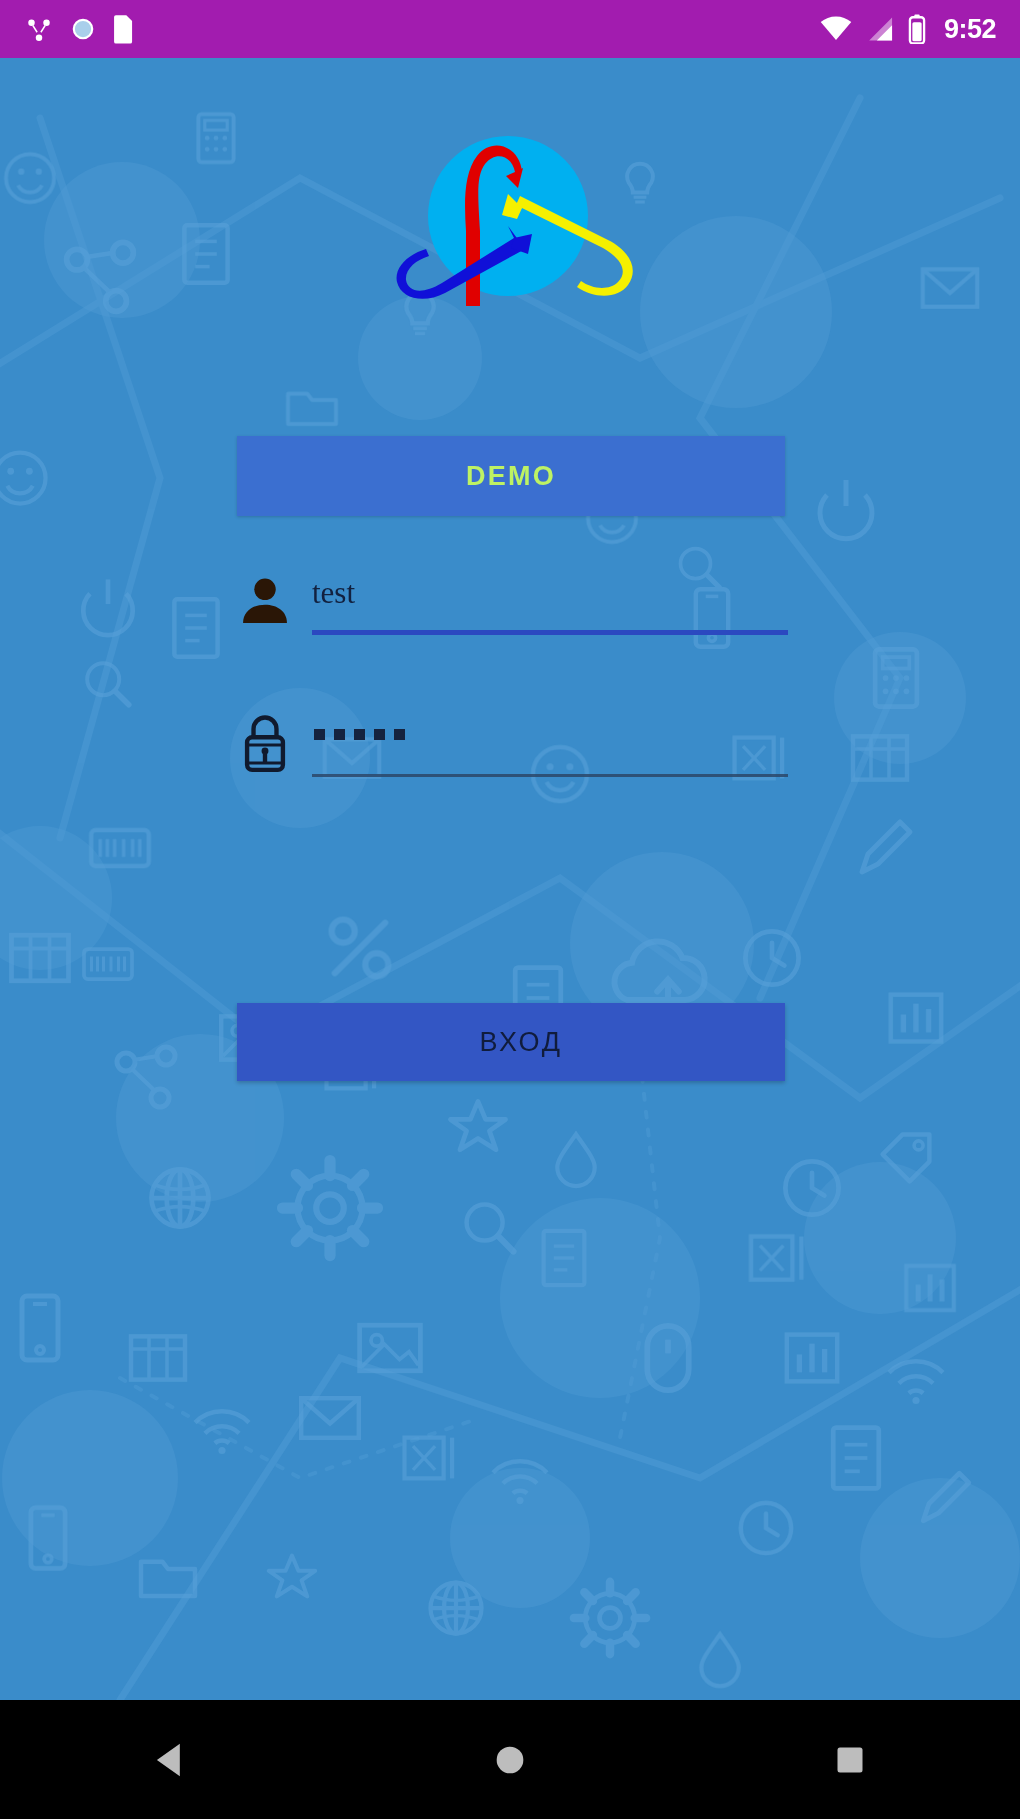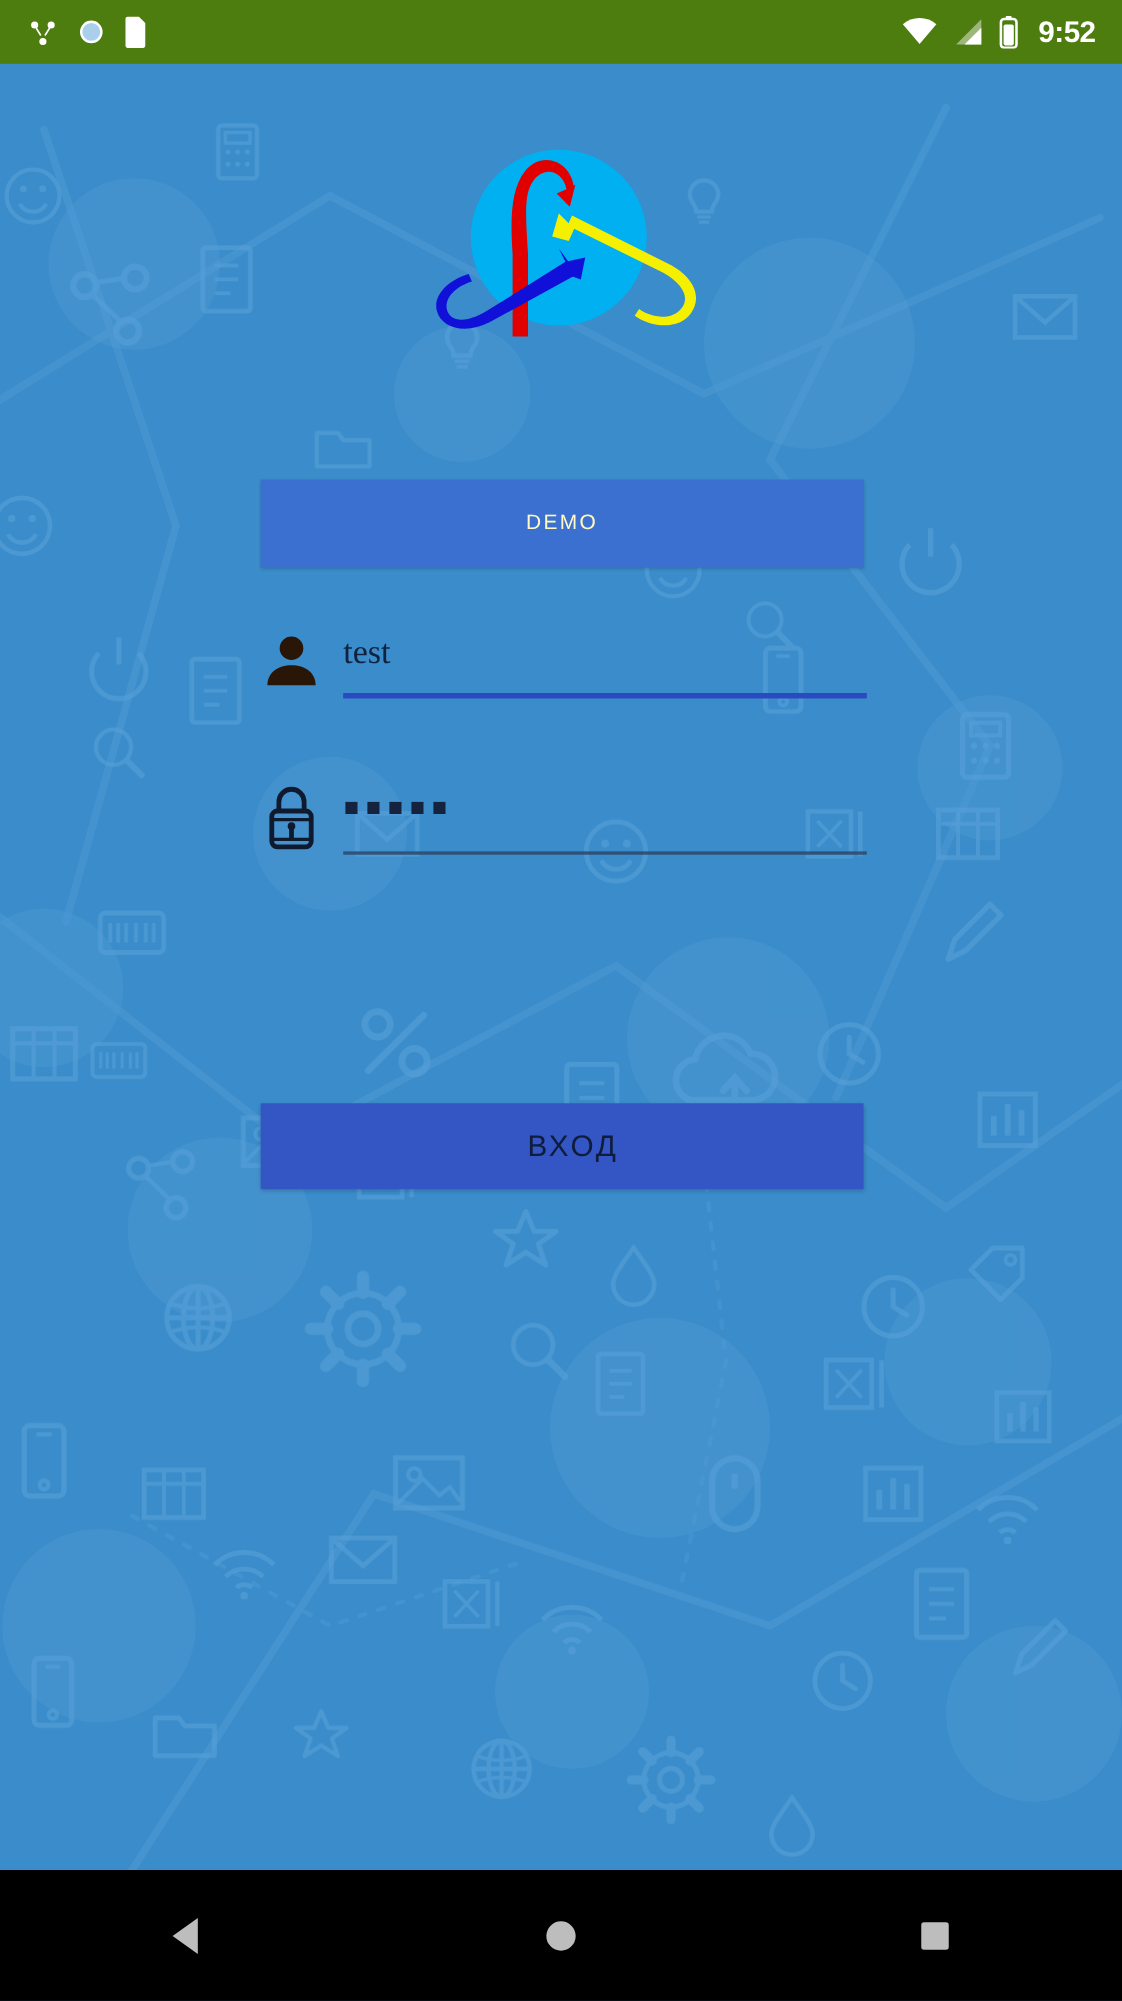--- a/index.html
+++ b/index.html
@@ -13,21 +13,21 @@
     position:relative;
     width:1020px; height:1819px;
     background:#3a8cca;
     overflow:hidden;
   }
 
   
   #status-bar {
     position:absolute; top:0; left:0;
     width:1020px; height:58px;
-    background:#4d7c0f;
+    background:#a21caf;
     display:flex; align-items:center;
     padding:0 24px;
     z-index:40;
   }
   .sb-left { display:flex; align-items:center; gap:16px; }
   .sb-right { margin-left:auto; display:flex; align-items:center; gap:14px; }
   .sb-icon { display:block; }
   #status-time {
     color:#ffffff;
     font-size:27px;
@@ -63,24 +63,24 @@
     position:absolute;
     left:237px; top:378px;
     width:548px; height:80px;
     background:#3b6fd0;
     border:none;
     display:flex; align-items:center; justify-content:center;
     cursor:pointer;
     box-shadow:0 1px 3px rgba(0,0,0,0.18);
   }
   #demo-button-label {
-    color:#fef9c3;
-    font-size:19px;
+    color:#bef264;
+    font-size:27px;
     letter-spacing:2.2px;
-    font-weight:normal;
+    font-weight:bold;
   }
 
   .field-row {
     position:absolute;
     left:228px;
     width:560px; height:96px;
   }
   #username-row { top:495px; }
   #password-row { top:637px; }
 

